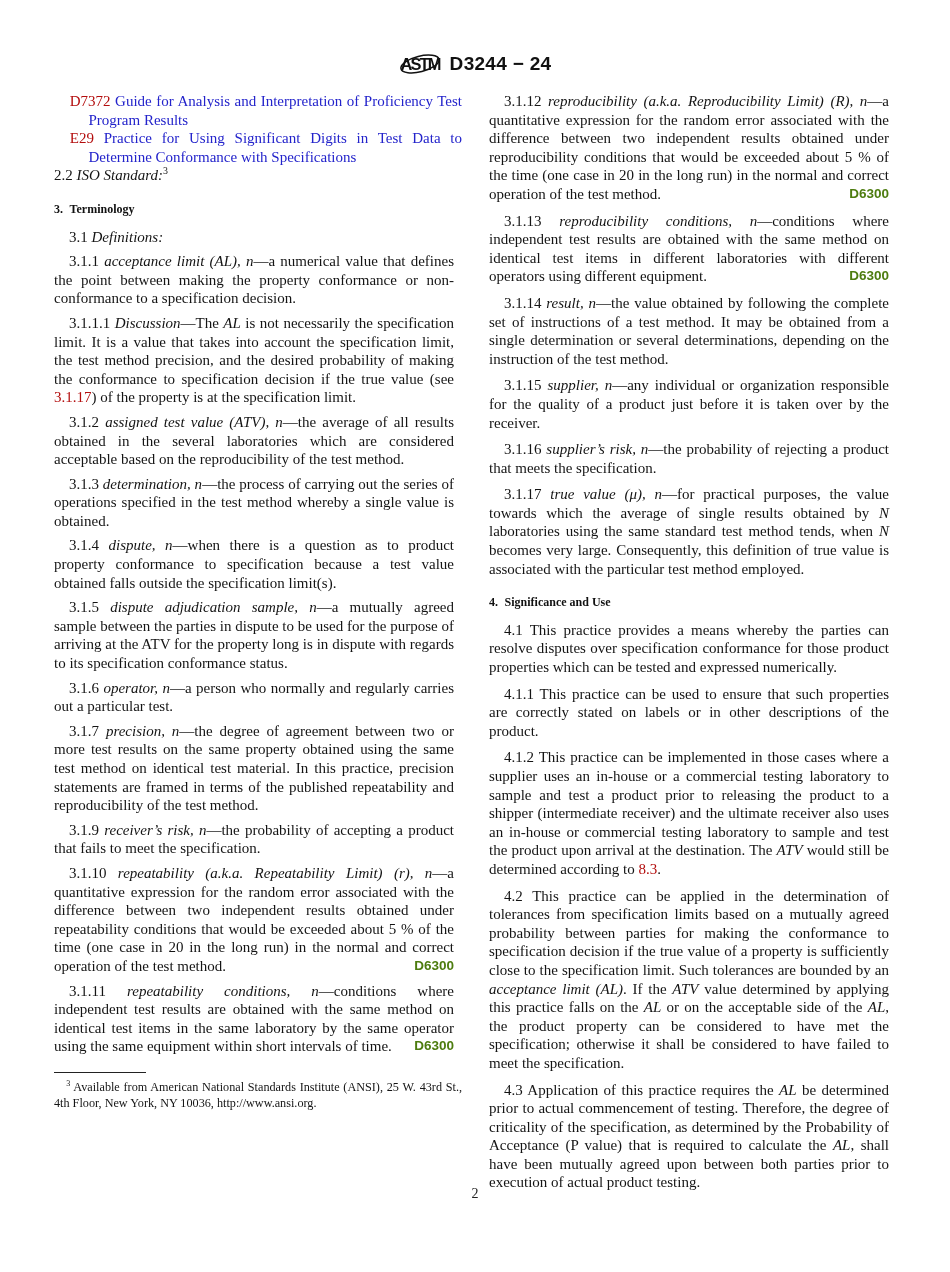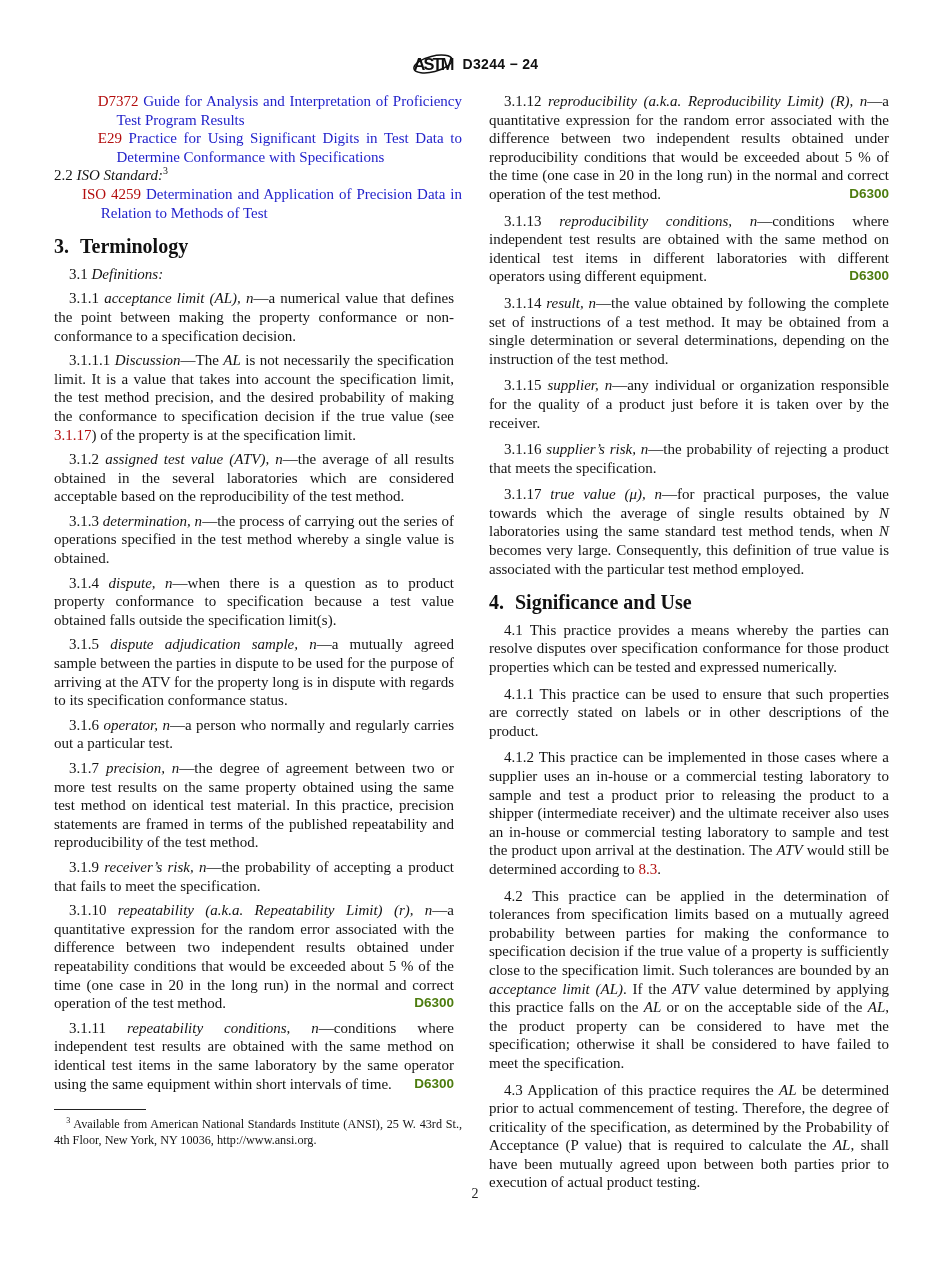--- a/index.html
+++ b/index.html
@@ -13,37 +13,37 @@
     line-height:18.6px;
     color:#141414;
     overflow:hidden;
   }
   .hdr{
     position:absolute;top:48px;left:0;right:0;
     display:flex;justify-content:center;align-items:center;gap:9px;
   }
   .hdr-title{
     font-family:"Liberation Sans", sans-serif;
-    font-weight:bold;font-size:14px;color:#111;
+    font-weight:bold;font-size:19px;color:#111;
     letter-spacing:0.3px;
   }
   .content{
     position:absolute;top:92px;left:54px;
     display:flex;gap:27px;
   }
   .col{width:408px;}
   p{margin:0;}
-  .ref{text-align:justify;padding-left:2.3em;text-indent:-1.25em;margin-left:28px;}
+  .ref{text-align:justify;padding-left:2.3em;text-indent:-1.25em;}
   .ref-iso{padding-left:1.25em;text-indent:-1.25em;}
   .plain{text-align:justify;text-indent:0;}
   .para{text-align:justify;text-indent:1em;margin:0 8px 6px 0;}
   .para::after{content:"";display:block;clear:both;}
   .col-r .para{margin-bottom:8px;}
   h2.section{
-    font-size:20px;font-weight:bold;color:#111;
+    font-size:12px;font-weight:bold;color:#111;
     margin:15px 0 9px 0;font-family:inherit;line-height:18.6px;
   }
   h2.section .ht{margin-left:0.55em;}
   .i{font-style:italic;}
   .red{color:#b30d0d;}
   .blue{color:#2323cb;}
   .tag{
     float:right;color:#4d7c0f;font-weight:bold;
     font-family:"Liberation Sans", sans-serif;
     font-size:13.5px;line-height:18.6px;
@@ -73,21 +73,20 @@
     </svg>
     <div class="hdr-title">D3244 − 24</div>
   </div>
 
   <div class="content">
 
     <div class="col col-l">
       <p class="ref"><span class="red">D7372 </span><span class="blue">Guide for Analysis and Interpretation of Proficiency Test Program Results</span></p>
       <p class="ref"><span class="red">E29 </span><span class="blue">Practice for Using Significant Digits in Test Data to Determine Conformance with Specifications</span></p>
       <p class="plain"><span>2.2 </span><span class="i">ISO Standard:</span><span class="sup">3</span></p>
-      <p class="ref ref-iso"><span class="red">ISO 4259 </span><span class="blue">Determination and Application of Precision Data in Relation to Methods of Test</span></p>
 
       <h2 class="section">
         <span>3.</span><span class="ht">Terminology</span>
       </h2>
 
       <p class="para"><span>3.1 </span><span class="i">Definitions:</span></p>
       <p class="para"><span>3.1.1 </span><span class="i">acceptance limit (AL), n</span><span>—a numerical value that defines the point between making the property conformance or non-conformance to a specification decision.</span></p>
       <p class="para"><span>3.1.1.1 </span><span class="i">Discussion</span><span>—The </span><span class="i">AL</span><span> is not necessarily the specification limit. It is a value that takes into account the specification limit, the test method precision, and the desired probability of making the conformance to specification decision if the true value (see </span><span class="red">3.1.17</span><span>) of the property is at the specification limit.</span></p>
       <p class="para"><span>3.1.2 </span><span class="i">assigned test value (ATV), n</span><span>—the average of all results obtained in the several laboratories which are considered acceptable based on the reproducibility of the test method.</span></p>
       <p class="para"><span>3.1.3 </span><span class="i">determination, n</span><span>—the process of carrying out the series of operations specified in the test method whereby a single value is obtained.</span></p>

